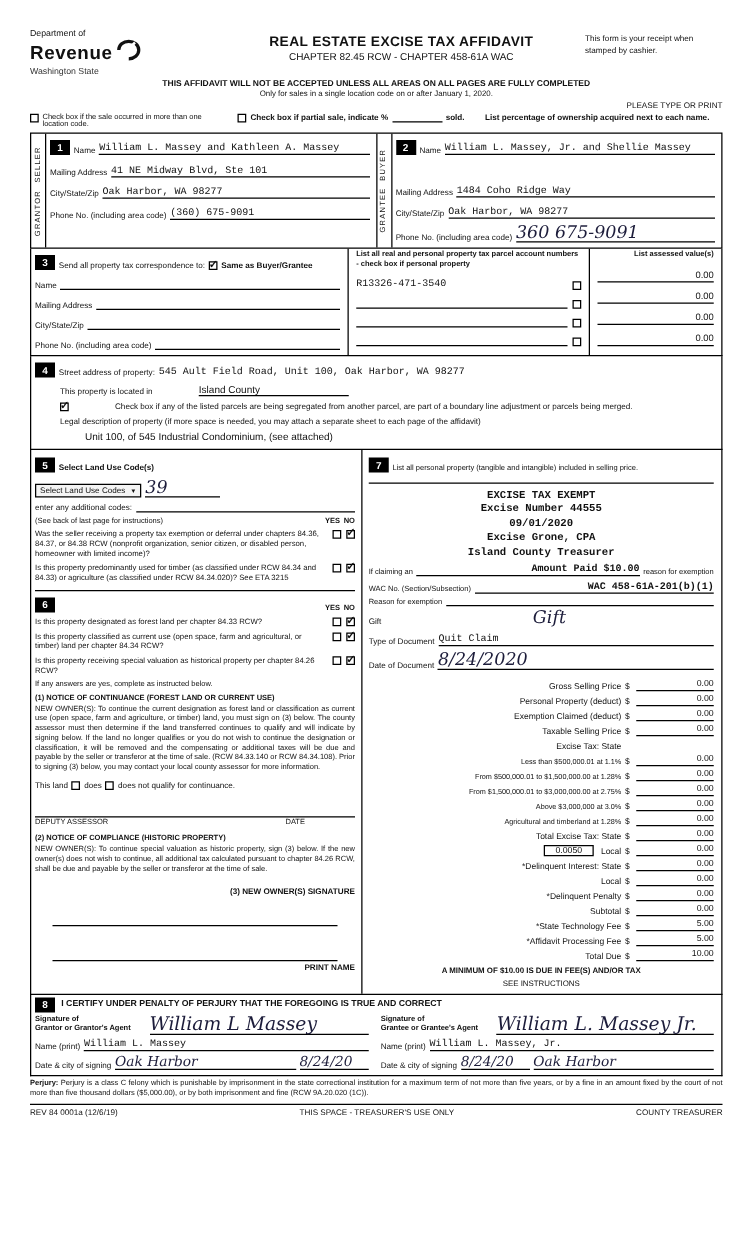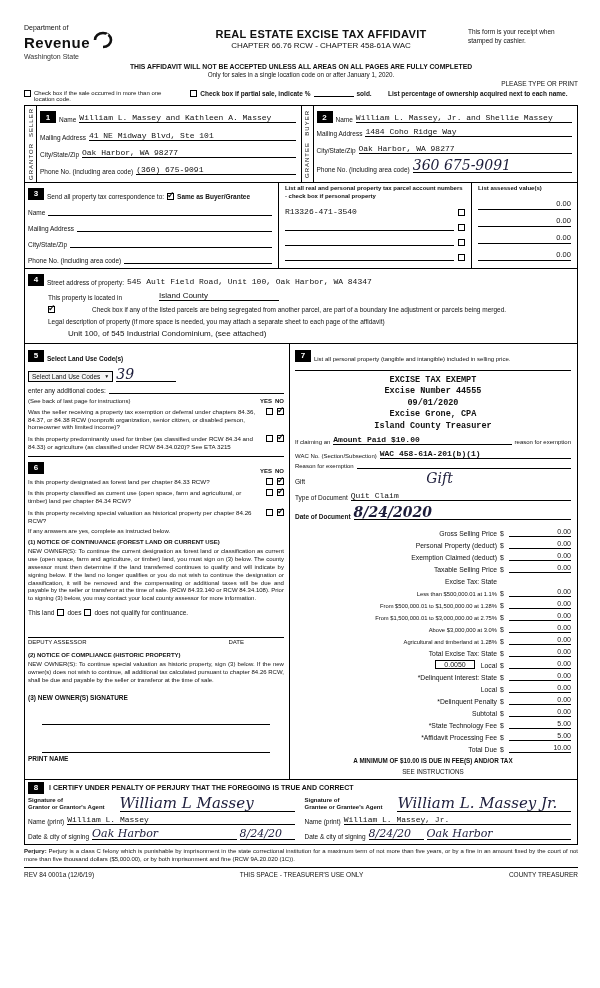--- a/index.html
+++ b/index.html
@@ -4,21 +4,21 @@
 <style>
   * { margin:0; padding:0; box-sizing:border-box; }
   html,body { background:#9a9a9a; }
   .page {
     width:600px; height:988px; margin:0 auto; background:#ffffff;
     font-family:"Liberation Sans", sans-serif; color:#111;
     padding:24px 22px 6px 24px; position:relative; overflow:hidden;
   }
   .f6 { font-size:6px; } .f65 { font-size:6.5px; } .f7 { font-size:7px; }
   .b { font-weight:bold; }
-  .center { text-align:left; }
+  .center { text-align:right; }
   .grow { flex:1 1 auto; min-width:6px;font-family:Liberation Mono, monospace; }
   .ul { border-bottom:1px solid #000; }
   .val { font-size:8px; }
   .hw { font-family:"DejaVu Serif", serif; font-style:italic; color:#1c1c3a; font-size:11px; line-height:1; }
   .hw.big { font-size:14px; }
   .mono { font-family:"Liberation Mono", monospace; }
   .prow { display:flex; align-items:flex-end; gap:3px; margin-top:3px; }
   .lbl { font-size:6.5px; white-space:nowrap; }
   .cb { display:inline-block; width:7px; height:7px; border:1px solid #000; position:relative; flex:none; background:#fff; }
   .cb.checked::after { content:"✓"; position:absolute; left:-1px; top:-4px; font-size:9px; font-weight:bold; color:#111; }
@@ -106,21 +106,21 @@
           <svg width="22" height="18" viewBox="0 0 22 18">
               <path d="M3 9a8 7 0 1 1 8 7" fill="none" stroke="#111" stroke-width="2.6"></path>
               <path d="M6 13 L16 3" stroke="#fff" stroke-width="2"></path>
             </svg>
         </span>
       </div>
       <div class="wastate">Washington State</div>
     </div>
     <div class="hdr-center">
       <div class="title">REAL ESTATE EXCISE TAX AFFIDAVIT</div>
-      <div class="subtitle">CHAPTER 66.76 RCW - CHAPTER 458-61A WAC</div>
+      <div class="subtitle">CHAPTER 82.45 RCW - CHAPTER 458-61A WAC</div>
     </div>
     <div class="hdr-right">This form is your receipt when stamped by cashier.</div>
   </div>
 
   <div class="warning">THIS AFFIDAVIT WILL NOT BE ACCEPTED UNLESS ALL AREAS ON ALL PAGES ARE FULLY COMPLETED</div>
   <div class="onlyline">Only for sales in a single location code on or after January 1, 2020.</div>
   <div class="pleasetype">PLEASE TYPE OR PRINT</div>
 
   <div class="optrow">
     <div class="opt-left">
@@ -166,21 +166,21 @@
       <div class="vside">
         <span class="vword">BUYER</span>
         <span class="vword">GRANTEE</span>
       </div>
       <div class="party-main">
         <div class="prow">
           <span class="numbox">2</span>
           <span class="lbl">Name</span>
           <span class="val ul grow">William L. Massey, Jr. and Shellie Massey</span>
         </div>
-        <div class="prow" style="margin-top:4px;">
+        <div class="prow" style="margin-top:24px;">
           <span class="lbl">Mailing Address</span>
           <span class="val ul grow">1484 Coho Ridge Way</span>
         </div>
         <div class="prow" style="margin-top:7px;">
           <span class="lbl">City/State/Zip</span>
           <span class="val ul grow">Oak Harbor, WA  98277</span>
         </div>
         <div class="prow" style="margin-top:4px;">
           <span class="lbl">Phone No. (including area code)</span>
           <span class="hw big ul grow">360 675-9091</span>
@@ -239,21 +239,21 @@
       <div class="assessrow">0.00</div>
       <div class="assessrow">0.00</div>
       <div class="assessrow">0.00</div>
     </div>
   </div>
 
   <div class="sec4">
     <div class="prow">
       <span class="numbox">4</span>
       <span class="lbl">Street address of property:</span>
-      <span class="val grow">545 Ault Field Road, Unit 100, Oak Harbor, WA  84347</span>
+      <span class="val grow">545 Ault Field Road, Unit 100, Oak Harbor, WA  98277</span>
     </div>
     <div class="prow indent" style="margin-top:5px;">
       <span class="lbl">This property is located in</span>
       <span class="val ul" style="min-width:120px;">Island County</span>
     </div>
     <div class="prow indent" style="margin-top:5px;">
       <span class="cb checked"></span>
       <span class="lbl" style="white-space:normal;">Check box if any of the listed parcels are being segregated from another parcel, are part of a boundary line adjustment or parcels being merged.</span>
     </div>
     <div class="prow indent" style="margin-top:5px;">
@@ -383,21 +383,21 @@
       </div>
       <div class="prow" style="margin-top:2px;">
         <span class="f65">Gift</span>
         <span class="hw big grow" style="text-align:center;">Gift</span>
       </div>
 
       <div class="prow" style="margin-top:6px;">
         <span class="f65">Type of Document</span>
         <span class="val ul grow">Quit Claim</span>
       </div>
-      <div class="prow" style="margin-top:4px;font-weight:bold;">
+      <div class="prow" style="margin-top:4px;">
         <span class="f65">Date of Document</span>
         <span class="hw big ul grow">8/24/2020</span>
       </div>
 
       <div style="margin-top:6px;">
         <div class="mrow">
             <span class="mlab">Gross Selling Price</span>
             <span class="dollar">$</span>
             <span class="mval">0.00</span>
           </div>

